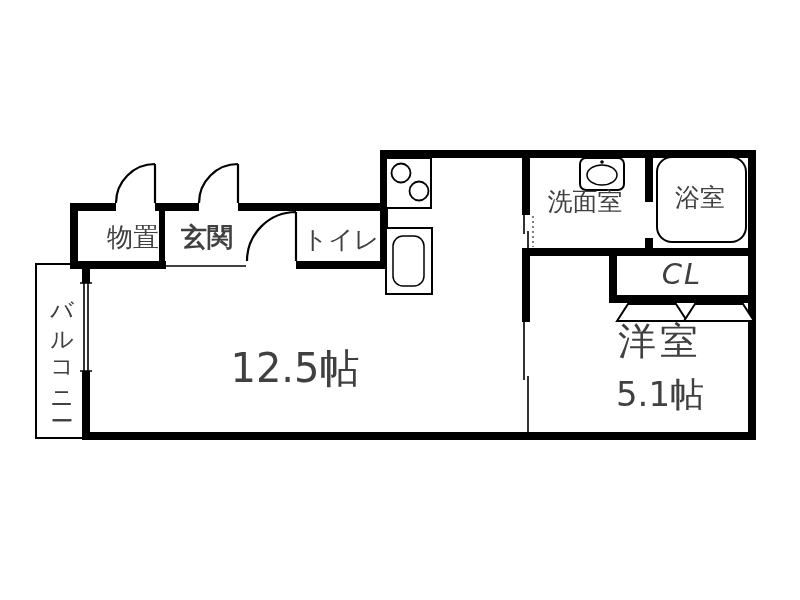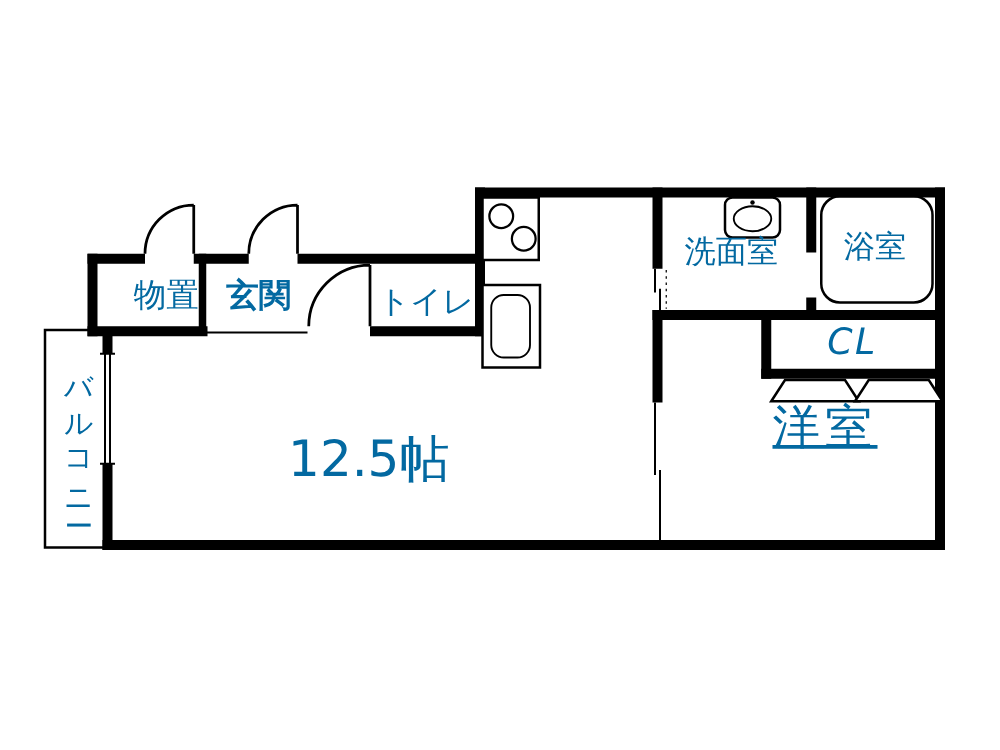--- a/index.html
+++ b/index.html
@@ -6,34 +6,34 @@
   .stage{
     position:relative;
     width:800px;height:600px;
     background:#ffffff;
     overflow:hidden;
     font-family:"DejaVu Sans","Liberation Sans",sans-serif;
   }
   .plan-svg{position:absolute;left:0;top:0;}
   .label{
     position:absolute;
-    color:#0369a1;
+    color:#404040;
     white-space:nowrap;
     transform:translate(-50%,-50%);
     line-height:1;
   }
   .lbl-storage  {left:117px;top:237px;font-size:26px;margin-left:16px;}
   .lbl-entrance {left:207px;top:237px;font-size:26px;font-weight:bold;}
-  .lbl-toilet   {left:341px;top:241px;font-size:25px;}
+  .lbl-toilet   {left:341px;top:241px;font-size:25px;font-family:Liberation Mono, monospace;}
   .lbl-washroom {left:585px;top:201px;font-size:25px;}
   .lbl-bathroom {left:700px;top:197px;font-size:25px;}
   .lbl-closet   {left:682px;top:274px;font-size:29px;letter-spacing:2px;font-style:italic;}
   .lbl-ldk      {left:299px;top:328px;font-size:44px;letter-spacing:5px;}
   .lbl-ldk-size {left:295px;top:368px;font-size:40px;}
-  .lbl-western  {left:660px;top:341px;font-size:38px;letter-spacing:4px;text-decoration:underline;}
+  .lbl-western  {left:660px;top:341px;font-size:38px;letter-spacing:4px;}
   .lbl-western-size{left:660px;top:394px;font-size:34px;}
   .lbl-balcony  {left:62px;top:349px;font-size:23px;writing-mode:vertical-rl;letter-spacing:5px;}
 </style>
 </head>
 <body>
 
 <div class="stage">
 
   <svg class="plan-svg" width="800" height="600" viewBox="0 0 800 600">
 
@@ -109,15 +109,16 @@
   </svg>
 
   <div class="label lbl-storage">物置</div>
   <div class="label lbl-entrance">玄関</div>
   <div class="label lbl-toilet">トイレ</div>
   <div class="label lbl-washroom">洗面室</div>
   <div class="label lbl-bathroom">浴室</div>
   <div class="label lbl-closet">CL</div>
   <div class="label lbl-ldk-size">12.5帖</div>
   <div class="label lbl-western">洋室</div>
+  <div class="label lbl-western-size">5.1帖</div>
   <div class="label lbl-balcony">バルコニー</div>
 
 </div>
 
 </body></html>

